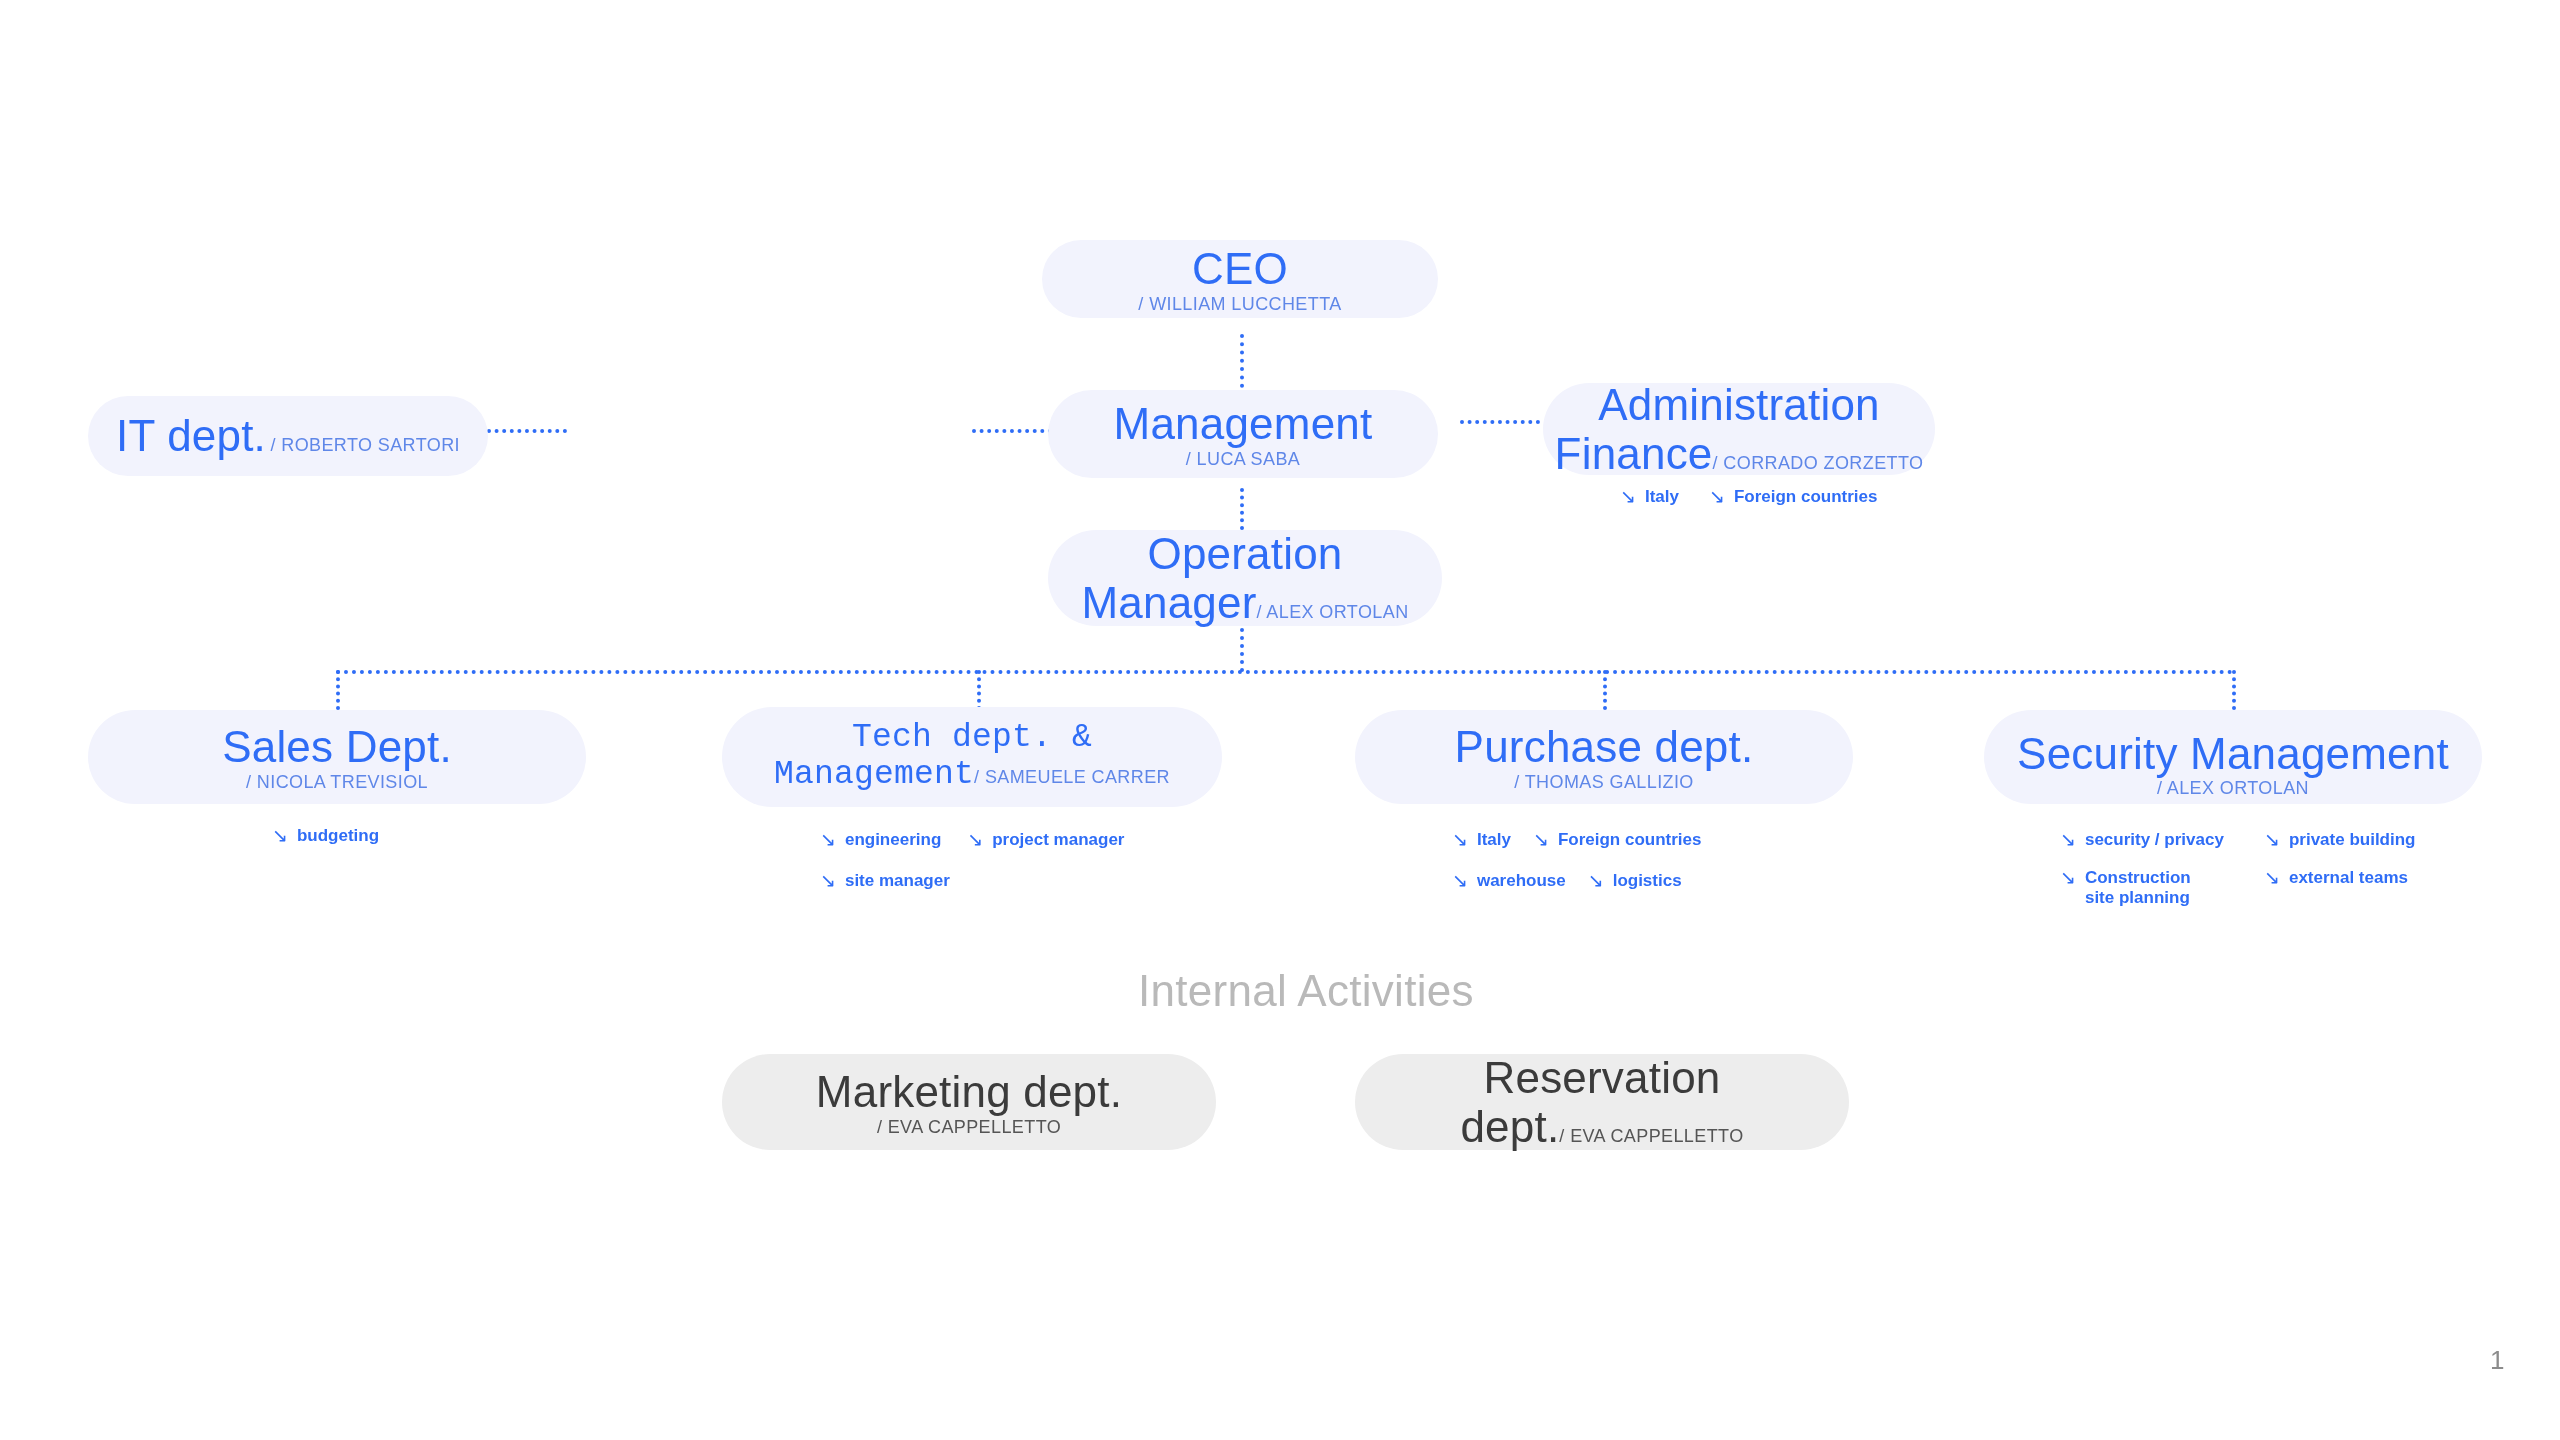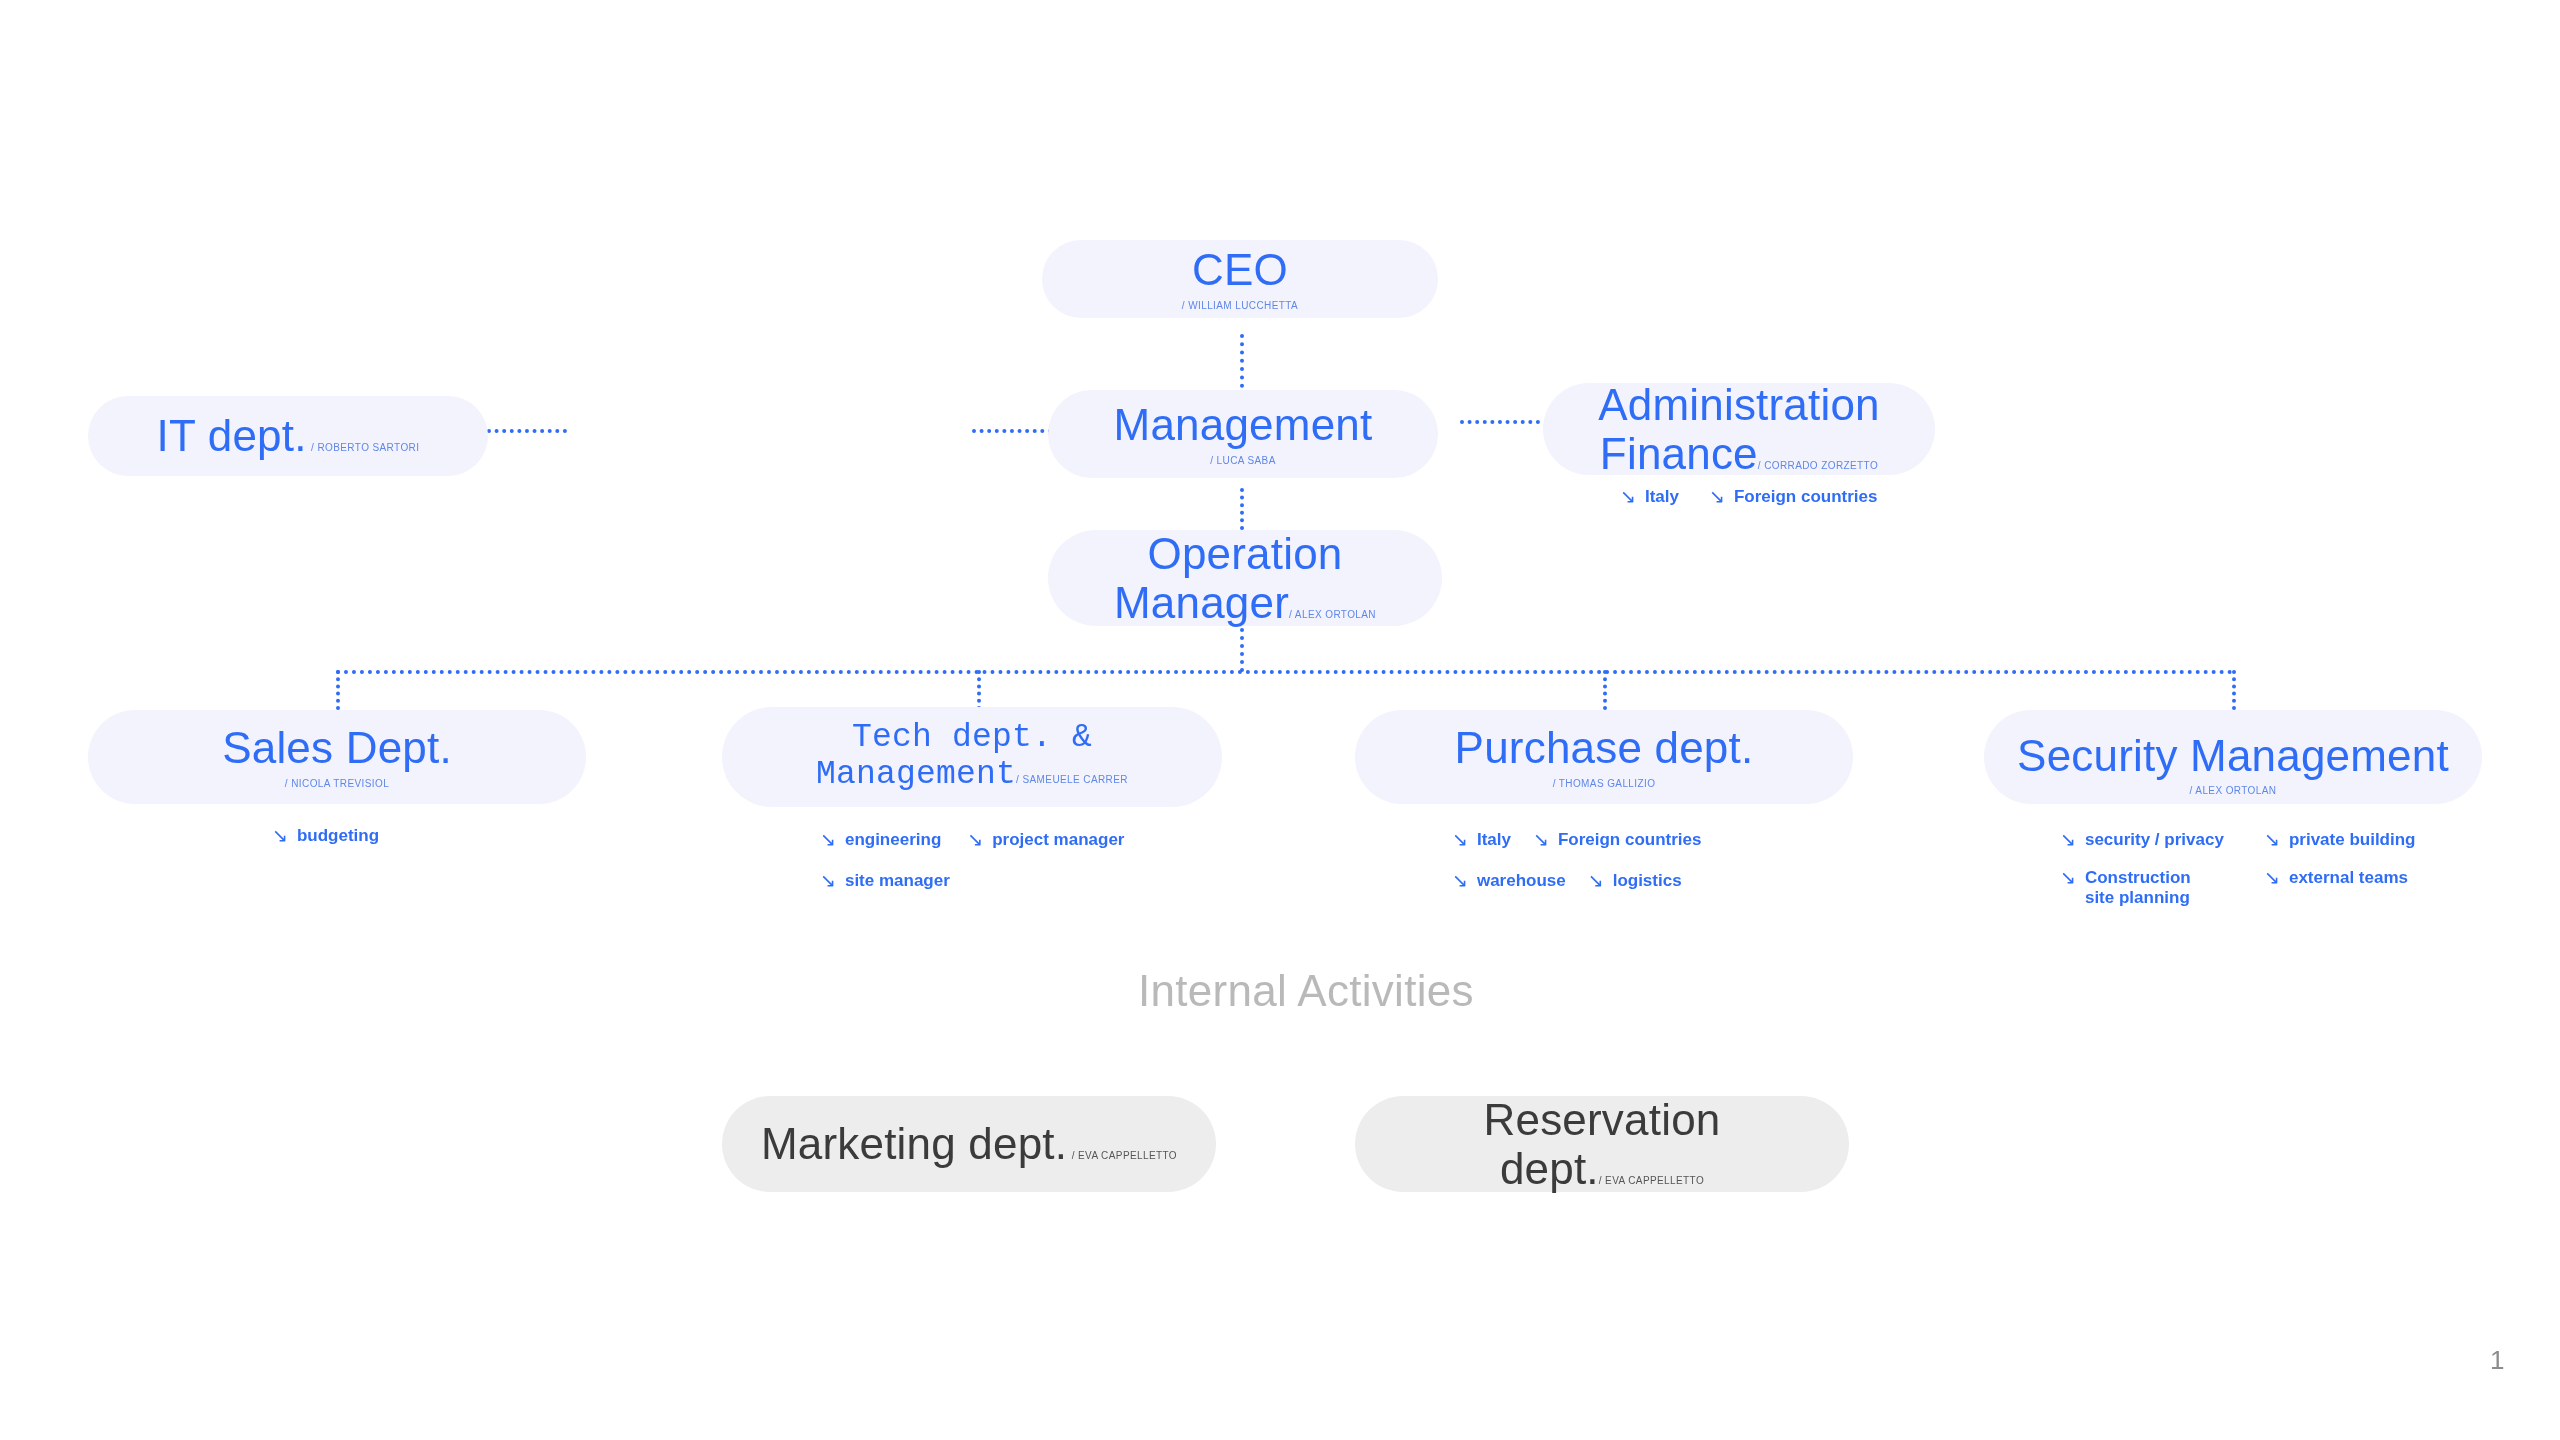--- a/index.html
+++ b/index.html
@@ -17,31 +17,31 @@
     position:absolute;
     background:#f2f3fd;
     border-radius:60px;
     display:flex;
     align-items:center;
     justify-content:center;
     box-sizing:border-box;
     padding:6px 26px;
     text-align:center;
   }
-  .node.gray{background:#ededed;margin-top:42px;}
+  .node.gray{background:#ededed;}
   .node .txt{
     line-height:1.12;
     color:#2f6df6;
     font-weight:400;
   }
   .node.gray .txt{color:#3b3b3b;}
   .title{font-size:44px;letter-spacing:.2px;}
   .title.sm{font-size:33px;font-family:Liberation Mono, monospace;}
   .person{
-    font-size:10px;
+    font-size:18px;
     letter-spacing:.4px;
     color:#5f87e8;
     white-space:nowrap;
   }
   .node.gray .person{color:#555;}
 
   
   .dot-h{
     position:absolute;height:0;
     border-top:4px dotted #2f6df6;

